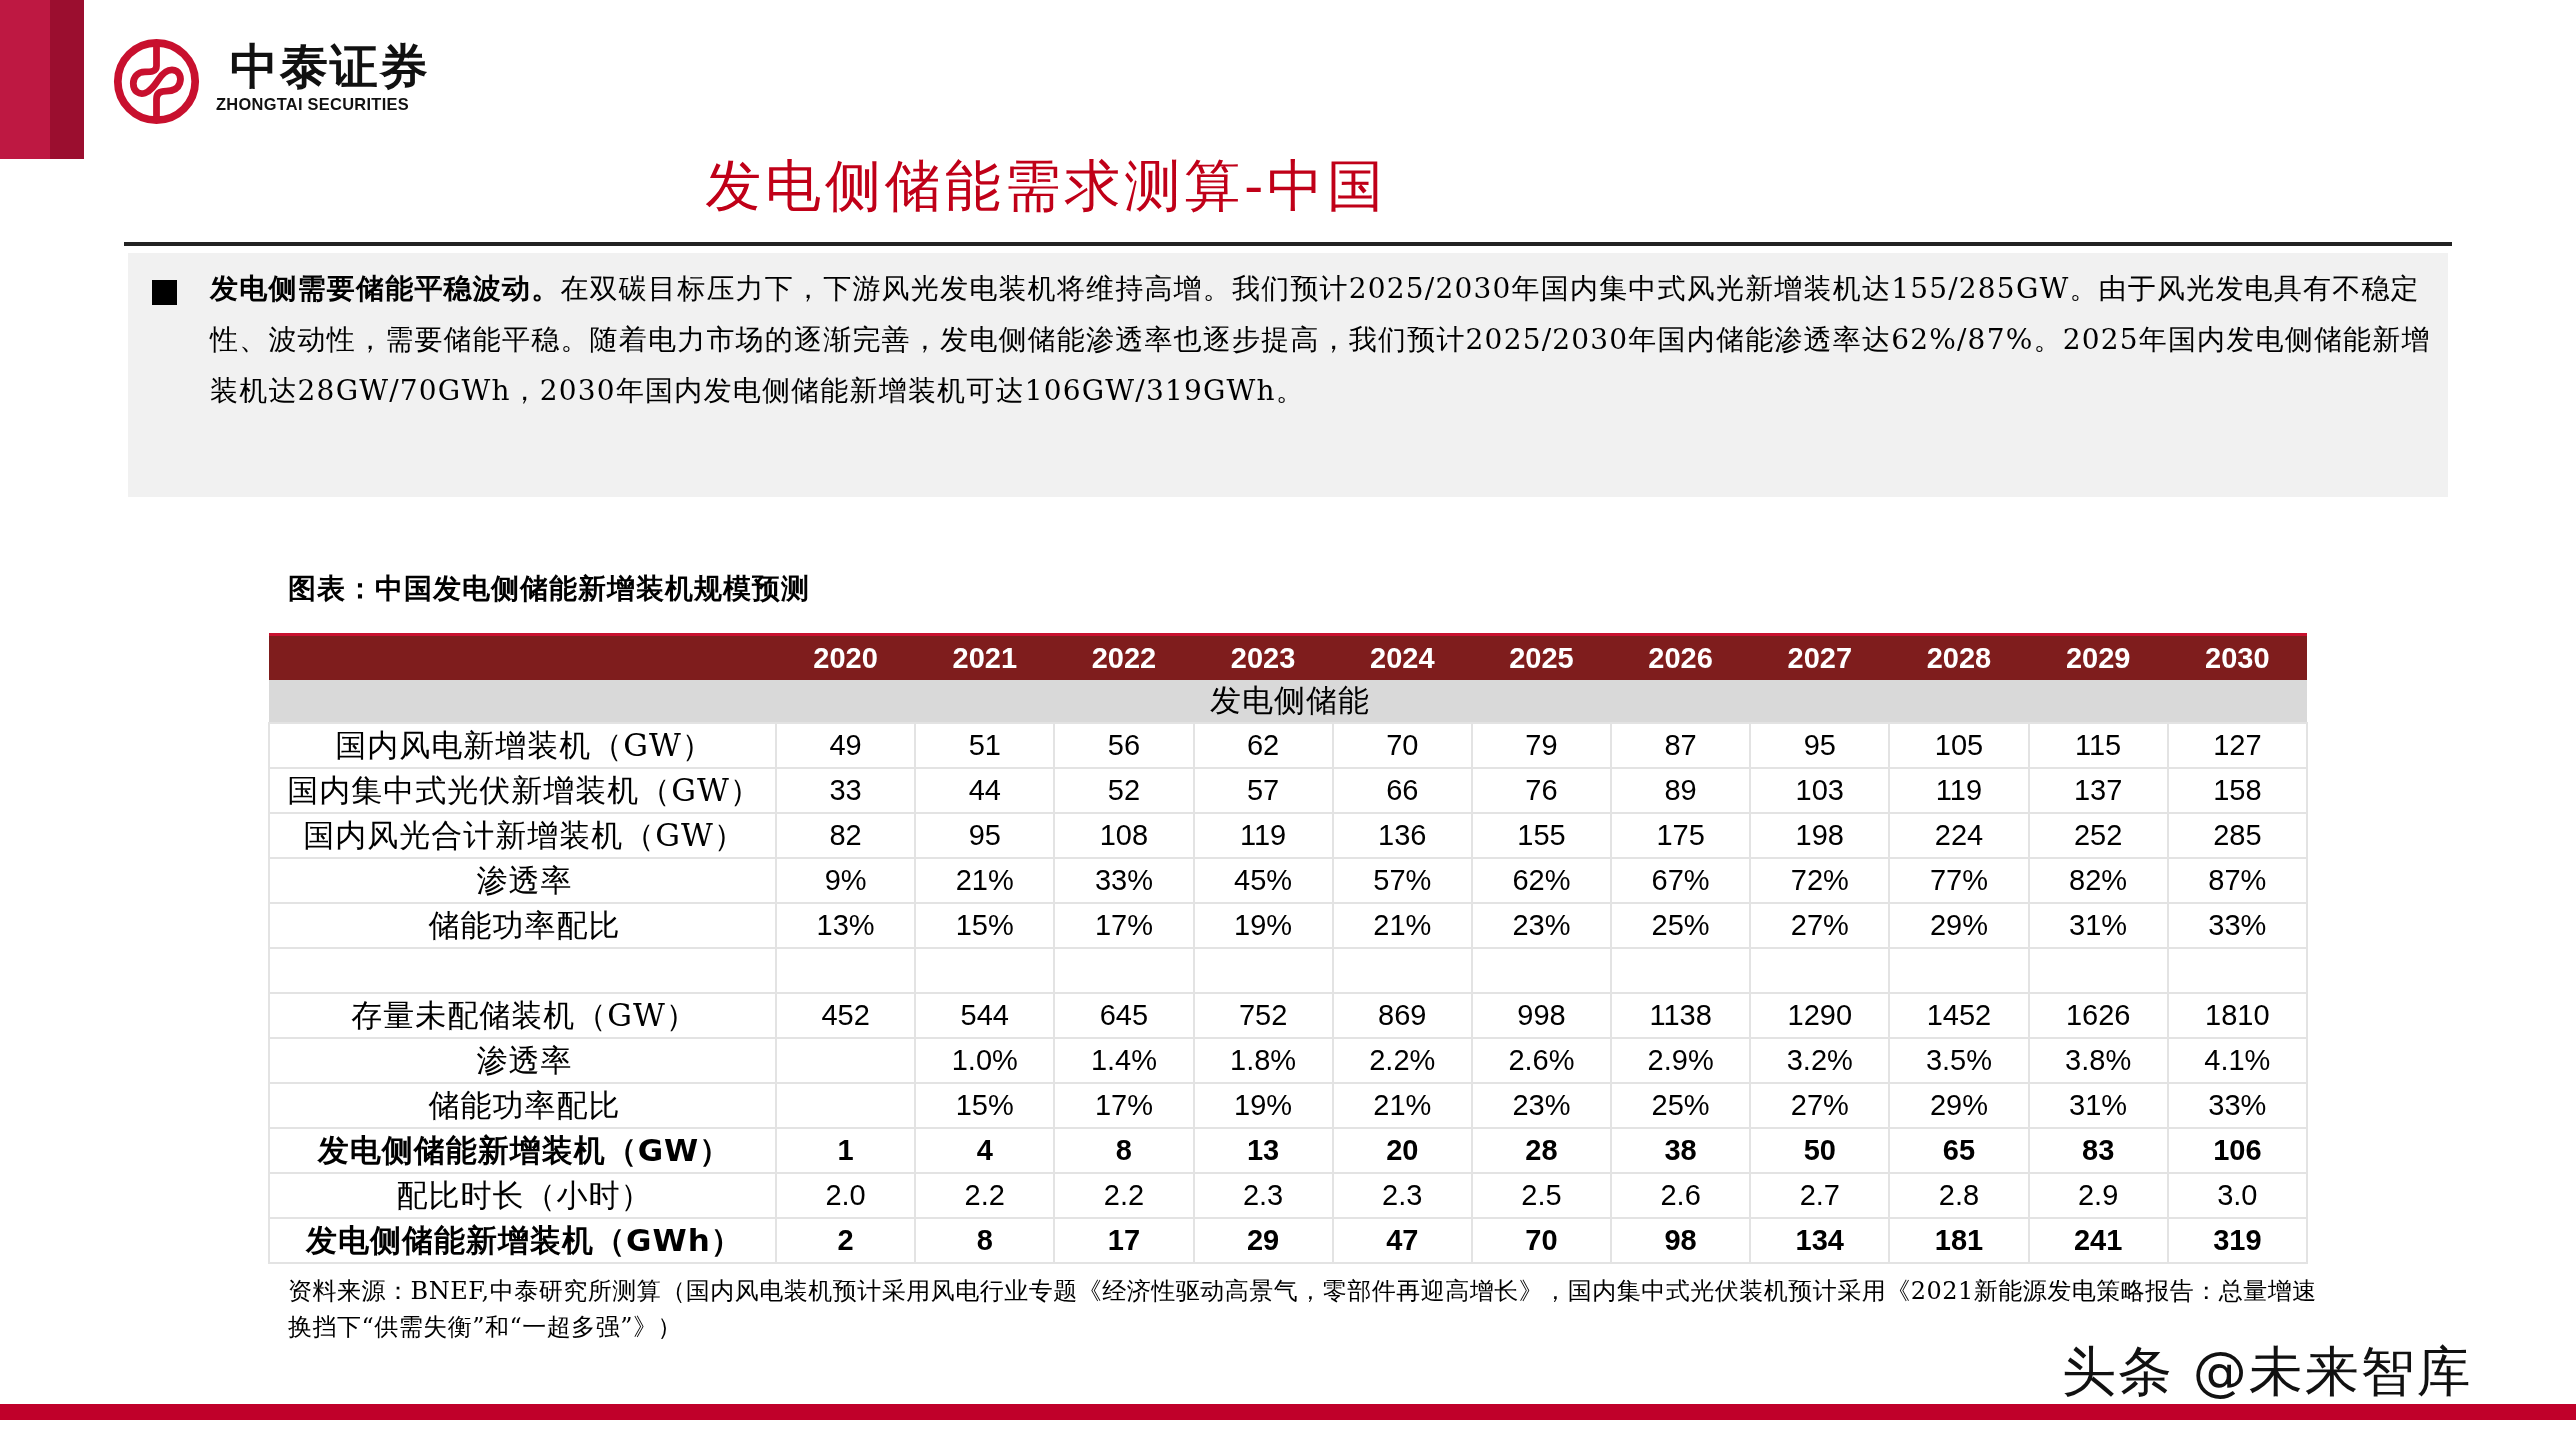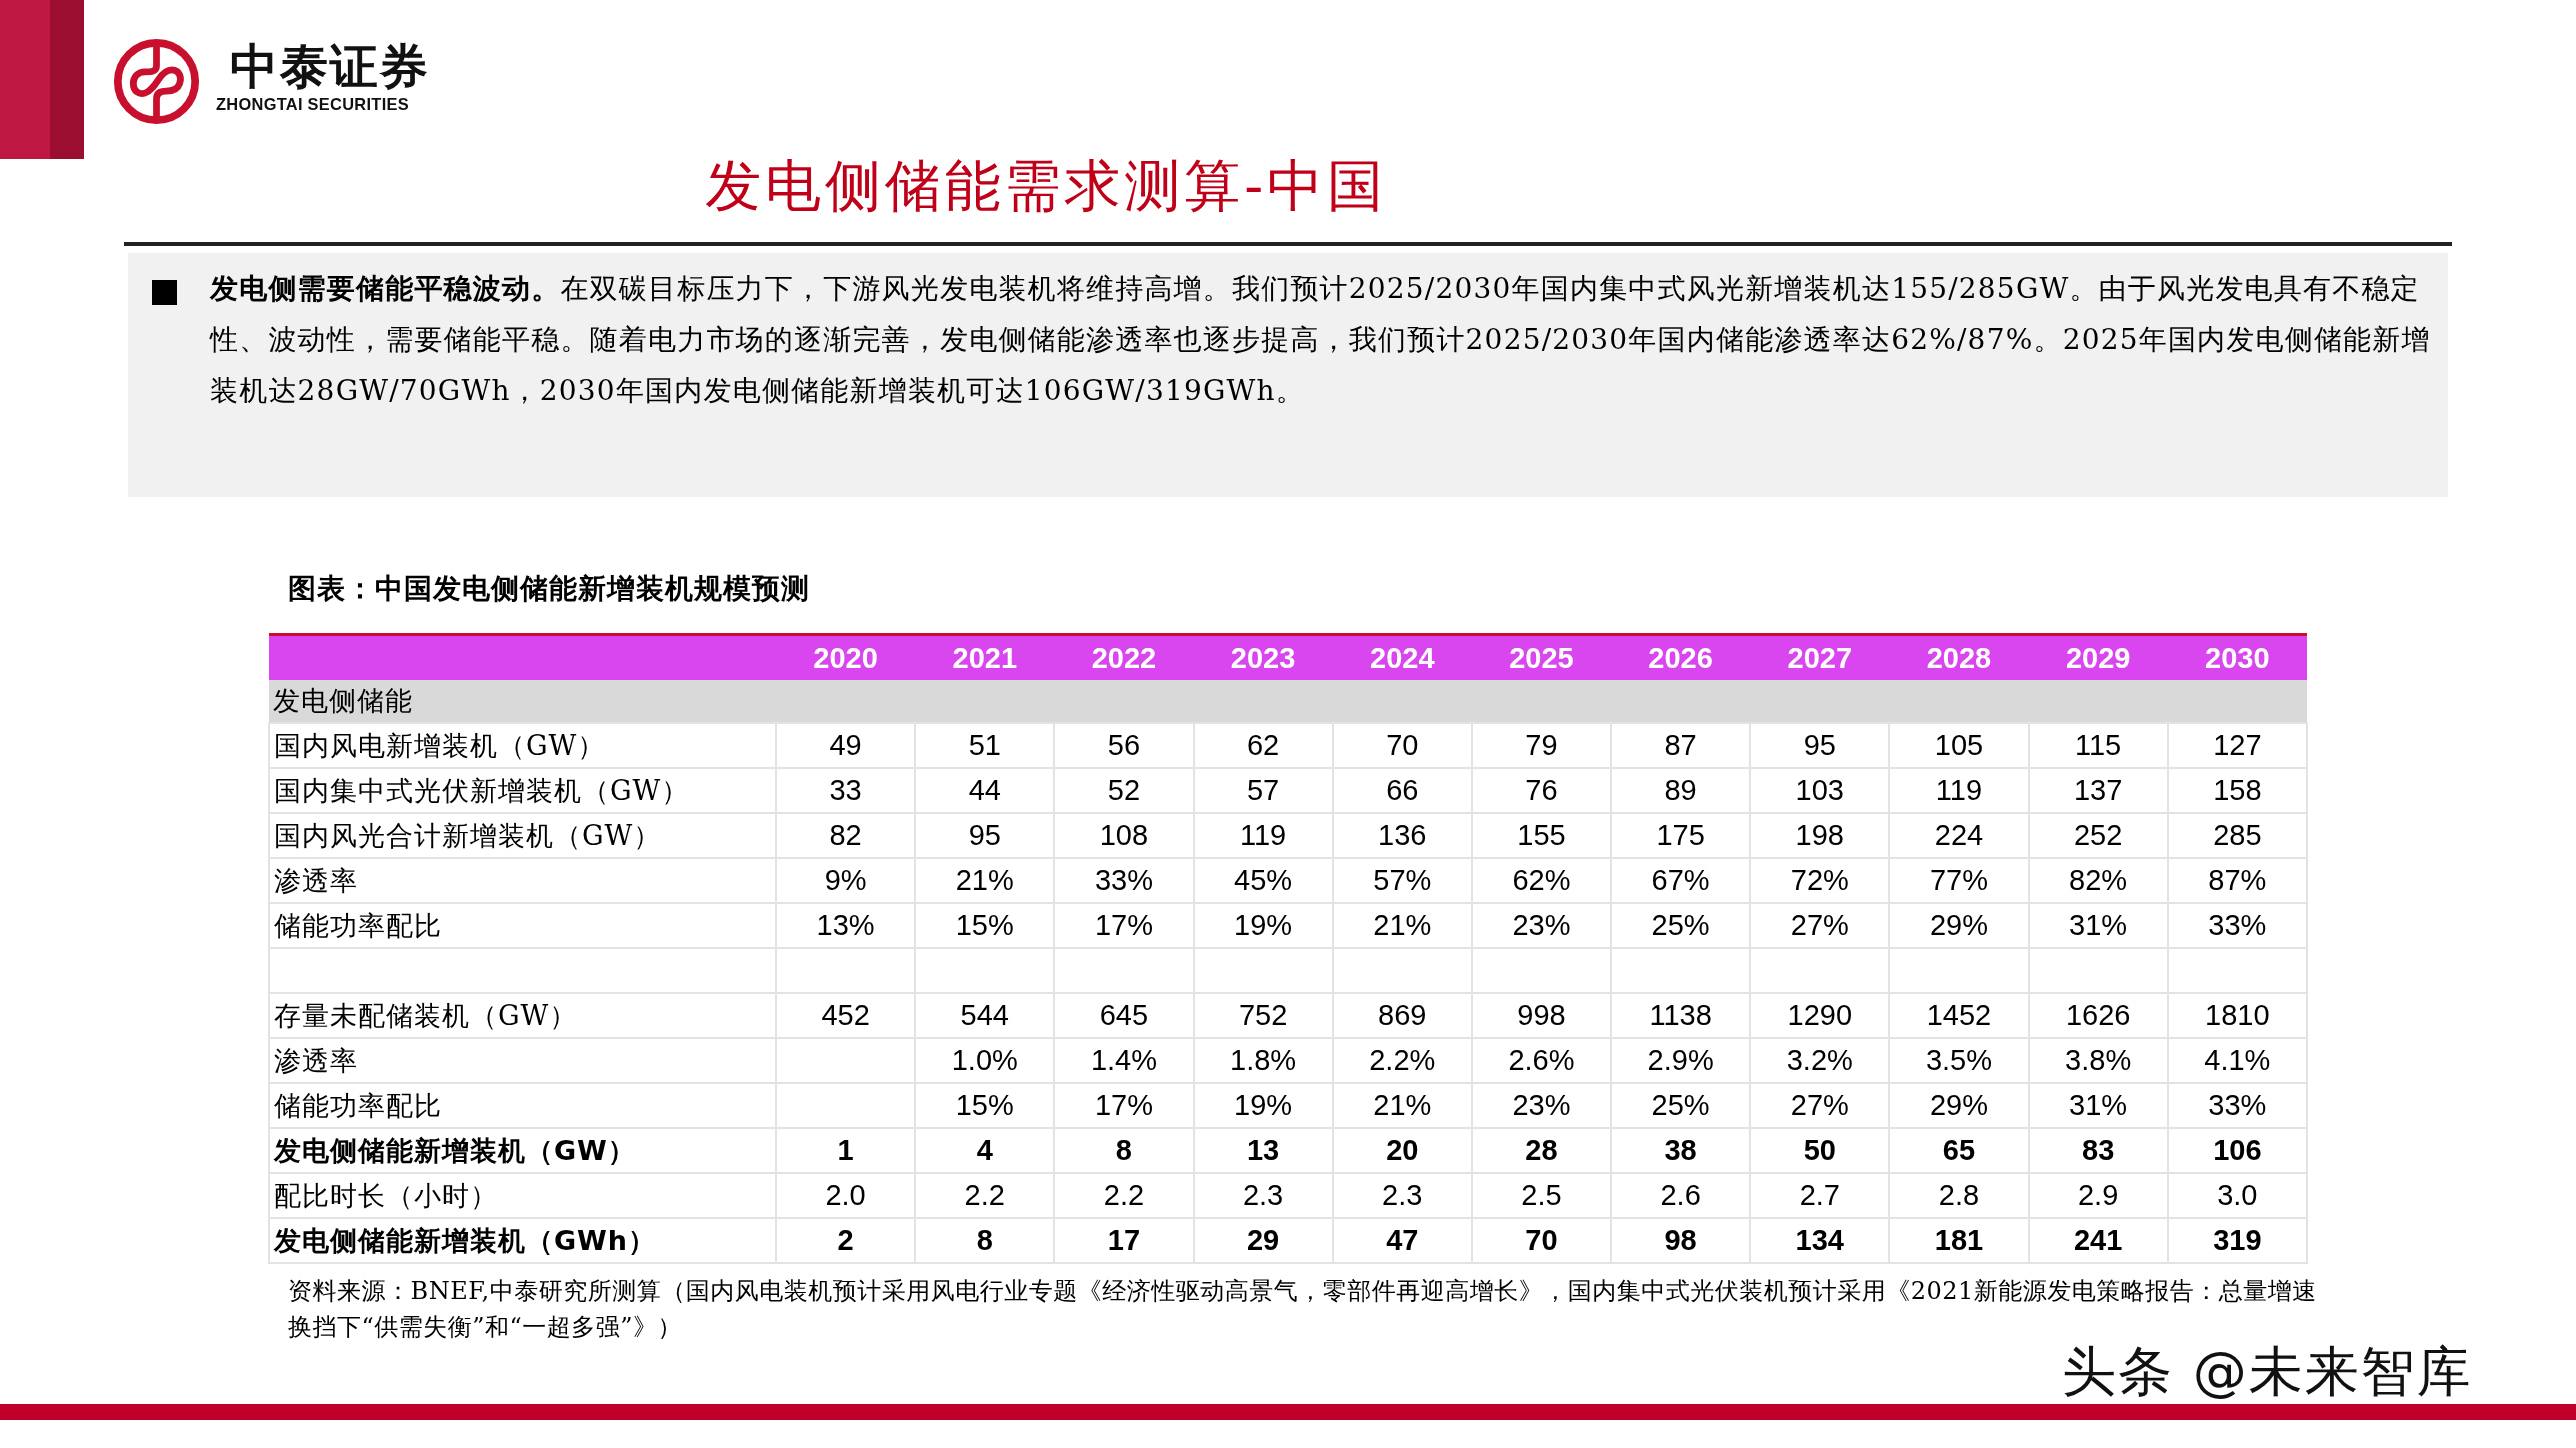--- a/index.html
+++ b/index.html
@@ -15,24 +15,24 @@
   .page-title { position: absolute; left: 0; width: 2092px; top: 147px; text-align: center; font-size: 56px; font-weight: normal; color: #C00018; font-family: "DejaVu Serif", serif; letter-spacing: 3.9px; line-height: 77px; }
   .divider { position: absolute; left: 124px; top: 242px; width: 2328px; height: 3.9px; background: #222; }
   .intro-box { position: absolute; left: 128px; top: 253px; width: 2320px; height: 244px; background: #F1F1F1; }
   .intro-bullet { position: absolute; left: 152px; top: 280px; width: 25px; height: 25px; background: #000; }
   .intro-text { position: absolute; left: 210px; top: 263px; width: 2231px; font-size: 28px; line-height: 51px; color: #000; font-family: "DejaVu Serif", serif; letter-spacing: 1.2px; }
   .intro-text b { font-weight: bold; font-family: "DejaVu Sans", sans-serif; }
   .table-caption { position: absolute; left: 288px; top: 570px; font-size: 28px; font-weight: bold; color: #000; font-family: "DejaVu Serif", serif; letter-spacing: 1px; }
   .table-wrap { position: absolute; left: 268px; top: 633px; width: 2040px; }
   table { border-collapse: collapse; width: 2040px; table-layout: fixed; }
   col.label-col { width: 507px; }
-  thead th { background: #d946ef; color: #fff; font-family: "Liberation Sans", sans-serif; font-weight: bold; font-size: 29px; height: 44px; padding: 0; border-top: 3.9px solid #C8102E; text-align: center; }
+  thead th { background: #7f1d1d; color: #fff; font-family: "Liberation Sans", sans-serif; font-weight: bold; font-size: 29px; height: 44px; padding: 0; border-top: 3.9px solid #C8102E; text-align: center; }
   tr.section td { background: #D9D9D9; height: 42px; }
   td { height: 43px; padding: 0; border: 2.9px solid #E3E3E3; font-size: 29px; text-align: center; font-family: "Liberation Sans", sans-serif; }
-  td.label { text-align: left; padding-left: 3.9px; font-family: "DejaVu Serif", serif; font-size: 27px; letter-spacing: 1px; white-space: nowrap; }
+  td.label { text-align: center; padding-left: 3.9px; font-family: "DejaVu Serif", serif; font-size: 31px; letter-spacing: 1px; white-space: nowrap; }
   tr.bold td { font-weight: bold; }
   tr.bold td.label { font-family: "DejaVu Sans", sans-serif; }
   tr.section td.label { border: none; }
   .source { position: absolute; left: 288px; top: 1273px; width: 2048px; font-size: 24px; line-height: 36px; color: #000; font-family: "DejaVu Serif", serif; letter-spacing: 0.5px; }
   .watermark { position: absolute; left: 2062px; top: 1336px; font-size: 54px; color: #111; font-family: "DejaVu Sans", sans-serif; letter-spacing: 1.9px; }
   .bottom-bar { position: absolute; left: 0; top: 1404px; width: 2576px; height: 16.4px; background: #C0002A; }
 </style>
 </head>
 <body>
 

